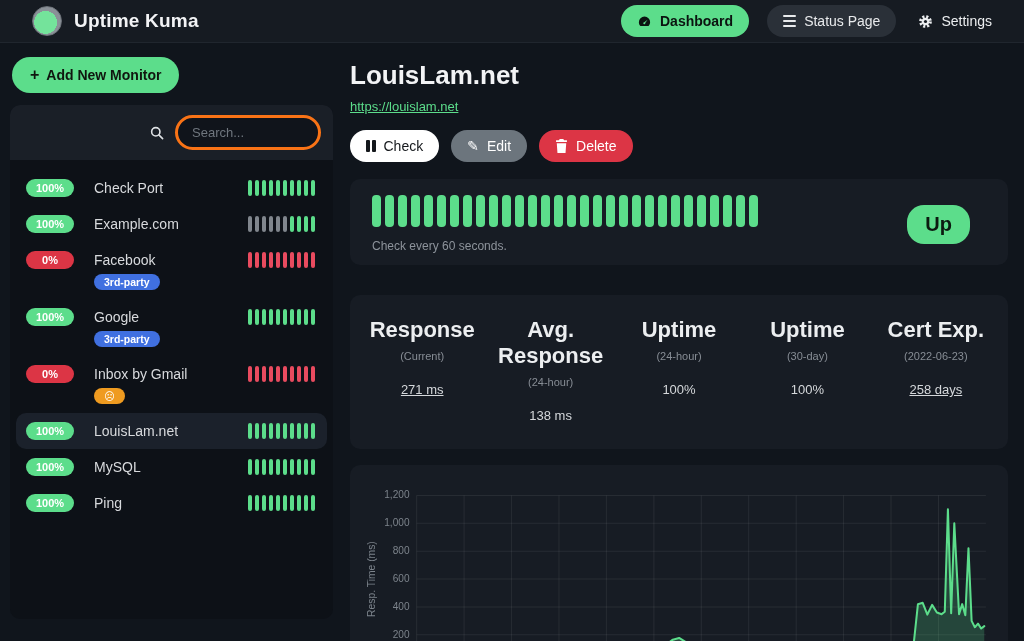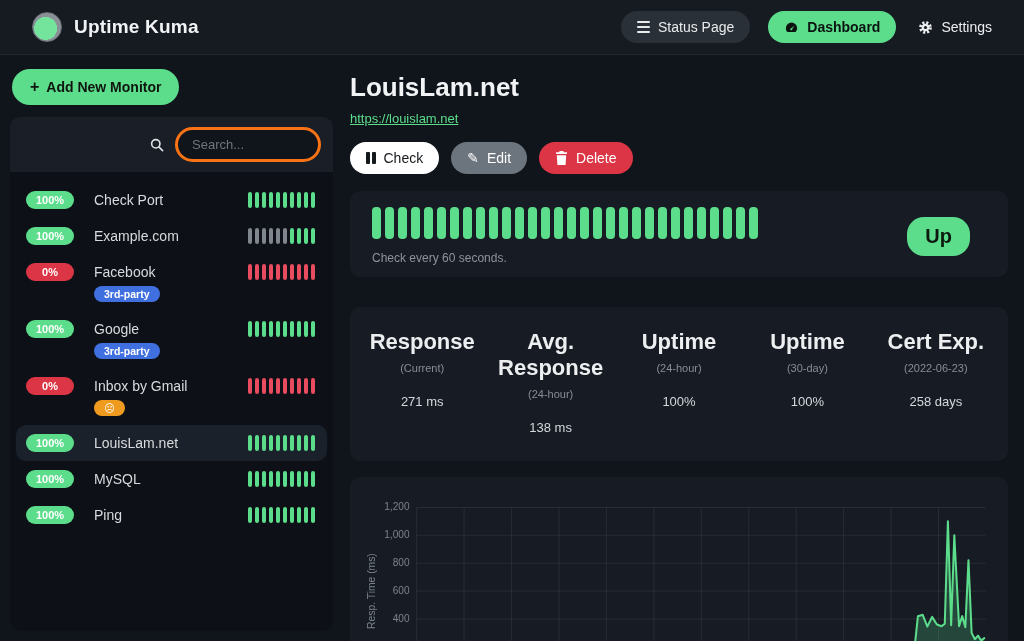--- a/index.html
+++ b/index.html
@@ -1,21 +1,21 @@
 <!DOCTYPE html>
 <html><head>
 <meta charset="utf-8">
 <style>
   * { box-sizing: border-box; margin: 0; padding: 0; }
   html,body { width:1024px; height:641px; overflow:hidden;
     background:#10151c; color:#e2e4e7;
     font-family:"Liberation Sans","DejaVu Sans",sans-serif; }
 
   
-  .header { height:55px; background:#161b22; display:flex; align-items:center;
+  .header { height:43px; background:#161b22; display:flex; align-items:center;
     justify-content:space-between; padding:0 28px 0 32px;
     border-bottom:1px solid #20262e; }
   .brand { display:flex; align-items:center; gap:12px; }
   .logo { width:30px; height:30px; border-radius:50%;
     background:radial-gradient(circle at 45% 55%, #74e39b 0 52%, #8a9097 53% 100%);
     border:1px solid #6d737a; }
   .brand-title { font-size:19px; font-weight:bold; color:#f2f3f5; letter-spacing:.2px; }
   .header-right { display:flex; align-items:center; gap:18px; }
   .pill-btn { display:flex; align-items:center; gap:8px; border:none; cursor:pointer;
     border-radius:50px; padding:8px 16px; font-size:14px;
@@ -82,54 +82,54 @@
   .hb-bars i { width:9px; height:32px; border-radius:4px; background:#5cdd8b; }
   .hb-caption { color:#8d939b; font-size:12px; margin-top:12px; }
   .status-badge { background:#5cdd8b; color:#0c1a10; font-size:20px; font-weight:bold;
     border-radius:17px; padding:8px 18px; margin-right:16px; }
 
   .stats-card { margin-top:30px; padding:22px 8px 26px 8px; display:flex; }
   .stat-col { flex:1; text-align:center; }
   .stat-label { font-size:22px; font-weight:bold; color:#eceef0; }
   .stat-sub { font-size:11px; color:#878d95; margin-top:7px; }
   .stat-value { font-size:13px; color:#d5d8db; margin-top:20px; }
-  .stat-value.underlined { }
+  .stat-value.underlined { text-decoration:underline; }
 
   .chart-card { margin-top:16px; padding:18px 14px 6px 14px; flex:1; }
   .chart-svg { width:100%; height:100%; }
   .grid-line { stroke:rgba(255,255,255,0.07); stroke-width:1; }
   .tick-label { fill:#7c838b; font-size:10px; font-family:"Liberation Sans",sans-serif; }
   .axis-label { fill:#7c838b; font-size:10px; font-family:"Liberation Sans",sans-serif; }
   .chart-line { fill:none; stroke:#5cdd8b; stroke-width:2; stroke-linejoin:round; stroke-linecap:round; }
   .chart-area { fill:rgba(92,221,139,0.22); stroke:none; }
 </style>
 </head>
 <body>
 
 <div class="header">
   <div class="brand">
     <span class="logo"></span>
     <span class="brand-title">Uptime Kuma</span>
   </div>
   <div class="header-right">
+    <button class="pill-btn btn-dashboard">
+      <span class="gauge-icon">
+        <svg width="15" height="15" viewBox="0 0 24 24">
+            <path fill="#0b1310" d="M12 4a9 9 0 0 0-9 9c0 2.4.94 4.6 2.47 6.2h13.06A8.97 8.97 0 0 0 21 13a9 9 0 0 0-9-9zm4.9 5.1-3.7 5.2a1.6 1.6 0 1 1-1.5-1.1l5.2-4.1z"></path>
+          </svg>
+      </span>
+      <span>Dashboard</span>
+    </button>
     <button class="pill-btn btn-statuspage">
       <span class="hamburger">
           <i></i>
           <i></i>
           <i></i>
         </span>
       <span>Status Page</span>
-    </button>
-    <button class="pill-btn btn-dashboard">
-      <span class="gauge-icon">
-        <svg width="15" height="15" viewBox="0 0 24 24">
-            <path fill="#0b1310" d="M12 4a9 9 0 0 0-9 9c0 2.4.94 4.6 2.47 6.2h13.06A8.97 8.97 0 0 0 21 13a9 9 0 0 0-9-9zm4.9 5.1-3.7 5.2a1.6 1.6 0 1 1-1.5-1.1l5.2-4.1z"></path>
-          </svg>
-      </span>
-      <span>Dashboard</span>
     </button>
     <button class="pill-btn btn-settings">
       <span class="gear-icon">
         <svg width="15" height="15" viewBox="0 0 20 20">
             <circle cx="10" cy="10" r="6.2" fill="none" stroke="#eceef0" stroke-width="4.6" stroke-dasharray="2.6 2.3"></circle>
             <circle cx="10" cy="10" r="5" fill="#eceef0"></circle>
             <circle cx="10" cy="10" r="2.1" fill="#161b22"></circle>
           </svg>
       </span>
       <span>Settings</span>

